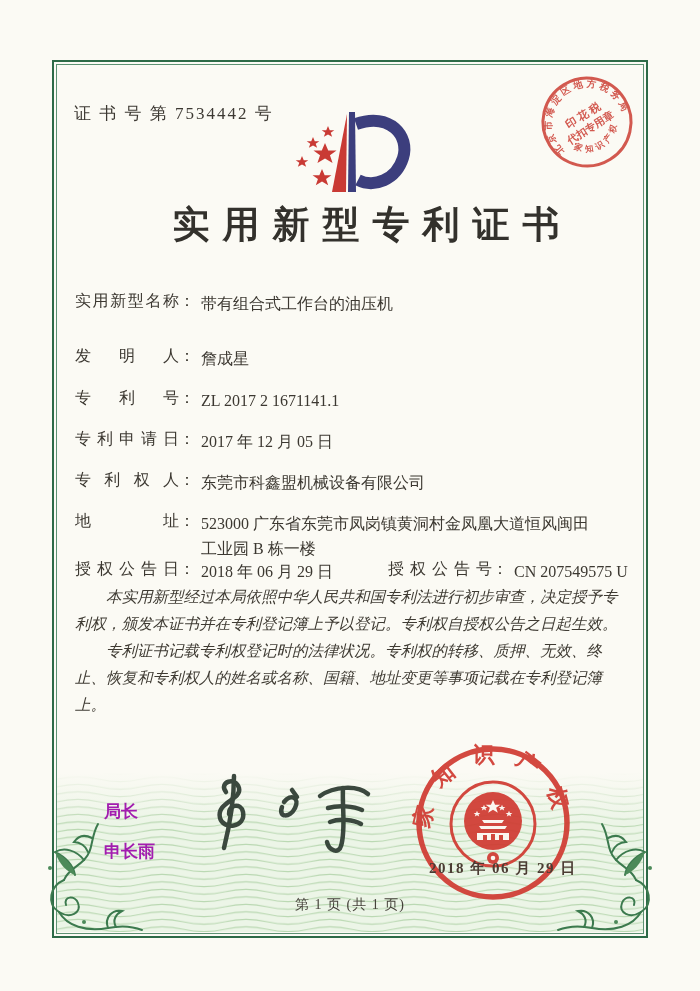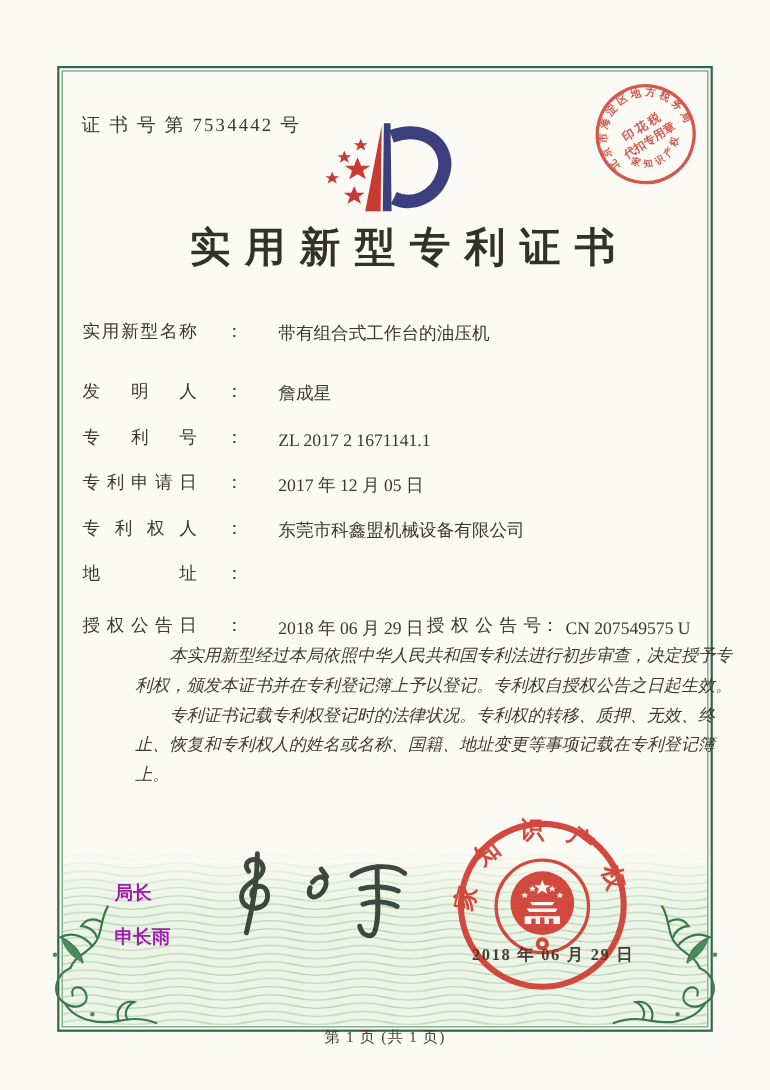--- a/index.html
+++ b/index.html
@@ -16,36 +16,36 @@
   .frame::after{content:'';position:absolute;inset:2px;border:1px solid #5d9273;}
   
   .band{position:absolute;left:57px;top:768px;width:586px;height:164px;overflow:hidden;}
   .band-fade{position:absolute;left:57px;top:768px;width:586px;height:55px;
     background:linear-gradient(to bottom,#fbfaf4 8%,rgba(251,250,244,0));}
   
   .cert-no{position:absolute;left:74px;top:102px;font-size:17px;letter-spacing:2px;color:#3c3832;}
   .title{position:absolute;left:16px;top:200px;width:700px;text-align:center;
     font-size:37px;font-weight:600;letter-spacing:13px;color:#33312c;text-indent:13px;}
   
-  .row{position:absolute;left:75px;font-size:16px;color:#3c3831;display:flex;align-items:flex-start;gap:26px;}
+  .row{position:absolute;left:75px;font-size:16px;color:#3c3831;display:flex;align-items:flex-start;}
   .lbl{display:inline-block;width:104px;text-align:justify;text-align-last:justify;flex:none;}
   .colon{flex:none;}
   .val{margin-left:6px;white-space:pre-line;line-height:25px;}
   .row2nd{position:absolute;left:388px;font-size:16px;color:#3c3831;display:flex;}
   
   .paras{position:absolute;left:75px;top:583px;width:552px;font-size:15.5px;
-    line-height:27px;font-style:italic;color:#3f3b33;margin-left:48px;}
+    line-height:27px;font-style:italic;color:#3f3b33;}
   .paras p{margin:0;text-indent:2em;}
   
   .bureau{position:absolute;left:104px;top:792px;font-family:"Liberation Sans","DejaVu Sans",sans-serif;
     font-size:17px;font-weight:bold;color:#a21caf;line-height:40px;}
   .seal-date{position:absolute;left:429px;top:859px;width:180px;font-size:15px;
     letter-spacing:1.5px;color:#4b3c33;font-weight:bold;}
   .footer{position:absolute;left:0;top:896px;width:700px;text-align:center;
-    font-size:14px;color:#45413a;letter-spacing:1px;margin-top:38px;}
+    font-size:14px;color:#45413a;letter-spacing:1px;}
   svg{display:block;}
 </style>
 </head>
 <body>
 
 <div class="band">
   <svg width="586" height="164">
     <defs>
       <pattern id="wv" width="84" height="7.5" patternUnits="userSpaceOnUse">
         <path d="M0,3.75 C14,0.5 28,0.5 42,3.75 C56,7 70,7 84,3.75" fill="none" stroke="#b6d6ae" stroke-width="1.1"></path>
@@ -149,20 +149,22 @@
   <span class="val">2017 年 12 月 05 日</span>
 </div>
 <div class="row" style="top:470px">
   <span class="lbl">专利权人</span>
     <span class="colon">：</span>
   <span class="val">东莞市科鑫盟机械设备有限公司</span>
 </div>
 <div class="row" style="top:511px">
   <span class="lbl">地址</span>
     <span class="colon">：</span>
+  <span class="val" style="width:450px">523000 广东省东莞市凤岗镇黄洞村金凤凰大道恒风闽田
+工业园 B 栋一楼</span>
 </div>
 <div class="row" style="top:559px">
   <span class="lbl">授权公告日</span>
     <span class="colon">：</span>
   <span class="val">2018 年 06 月 29 日</span>
 </div>
 <div class="row2nd" style="top:559px">
   <span class="lbl">授权公告号</span>
     <span class="colon">：</span>
   <span class="val">CN 207549575 U</span>

